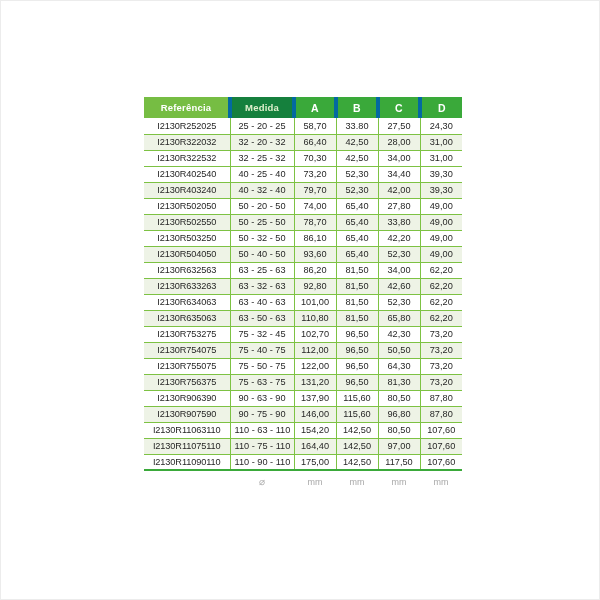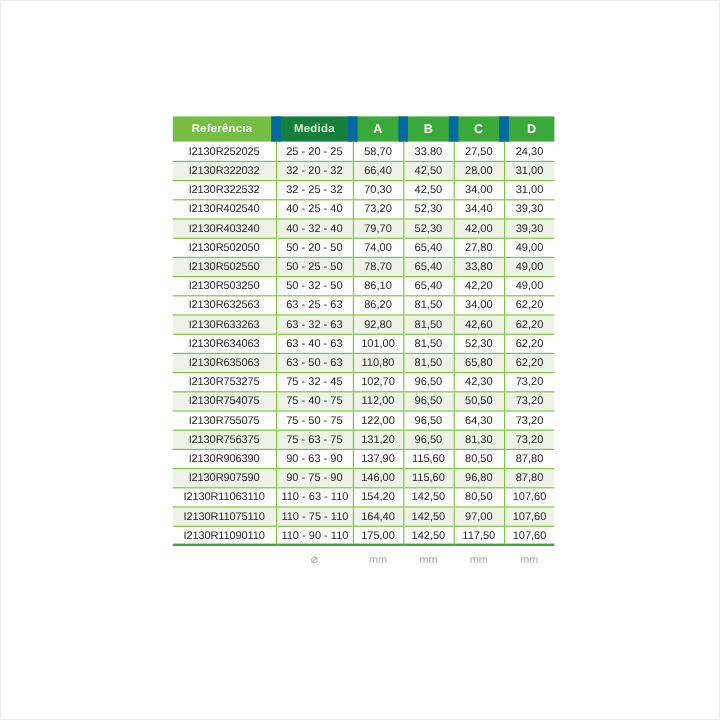--- a/index.html
+++ b/index.html
@@ -46,21 +46,21 @@
   
   thead th {
     padding: 0;
     height: 21px;
     font-size: 9.5px;
     font-weight: bold;
     color: #ffffff;
     text-align: center;
     vertical-align: middle;
     letter-spacing: 0.2px;
-    border-right: 8px solid #0369a1;
+    border-right: 4px solid #0369a1;
     box-sizing: border-box;
   }
   thead th.h-ref  { background: #76BD43; }
   thead th.h-med  { background: #15803d; color: #dff0cd; }
   thead th.h-abcd { background: #3AA93A; font-size: 10.5px; }
   thead th:last-child { border-right: none; }
 
   
   tbody td {
     height: 16px;
@@ -179,20 +179,28 @@
             <td>49,00</td>
           </tr>
           <tr class="row-odd">
             <td class="cell-ref">I2130R503250</td>
             <td>50 - 32 - 50</td>
             <td>86,10</td>
             <td>65,40</td>
             <td>42,20</td>
             <td>49,00</td>
           </tr>
+          <tr class="row-even">
+            <td class="cell-ref">I2130R504050</td>
+            <td>50 - 40 - 50</td>
+            <td>93,60</td>
+            <td>65,40</td>
+            <td>52,30</td>
+            <td>49,00</td>
+          </tr>
           <tr class="row-odd">
             <td class="cell-ref">I2130R632563</td>
             <td>63 - 25 - 63</td>
             <td>86,20</td>
             <td>81,50</td>
             <td>34,00</td>
             <td>62,20</td>
           </tr>
           <tr class="row-even">
             <td class="cell-ref">I2130R633263</td>

